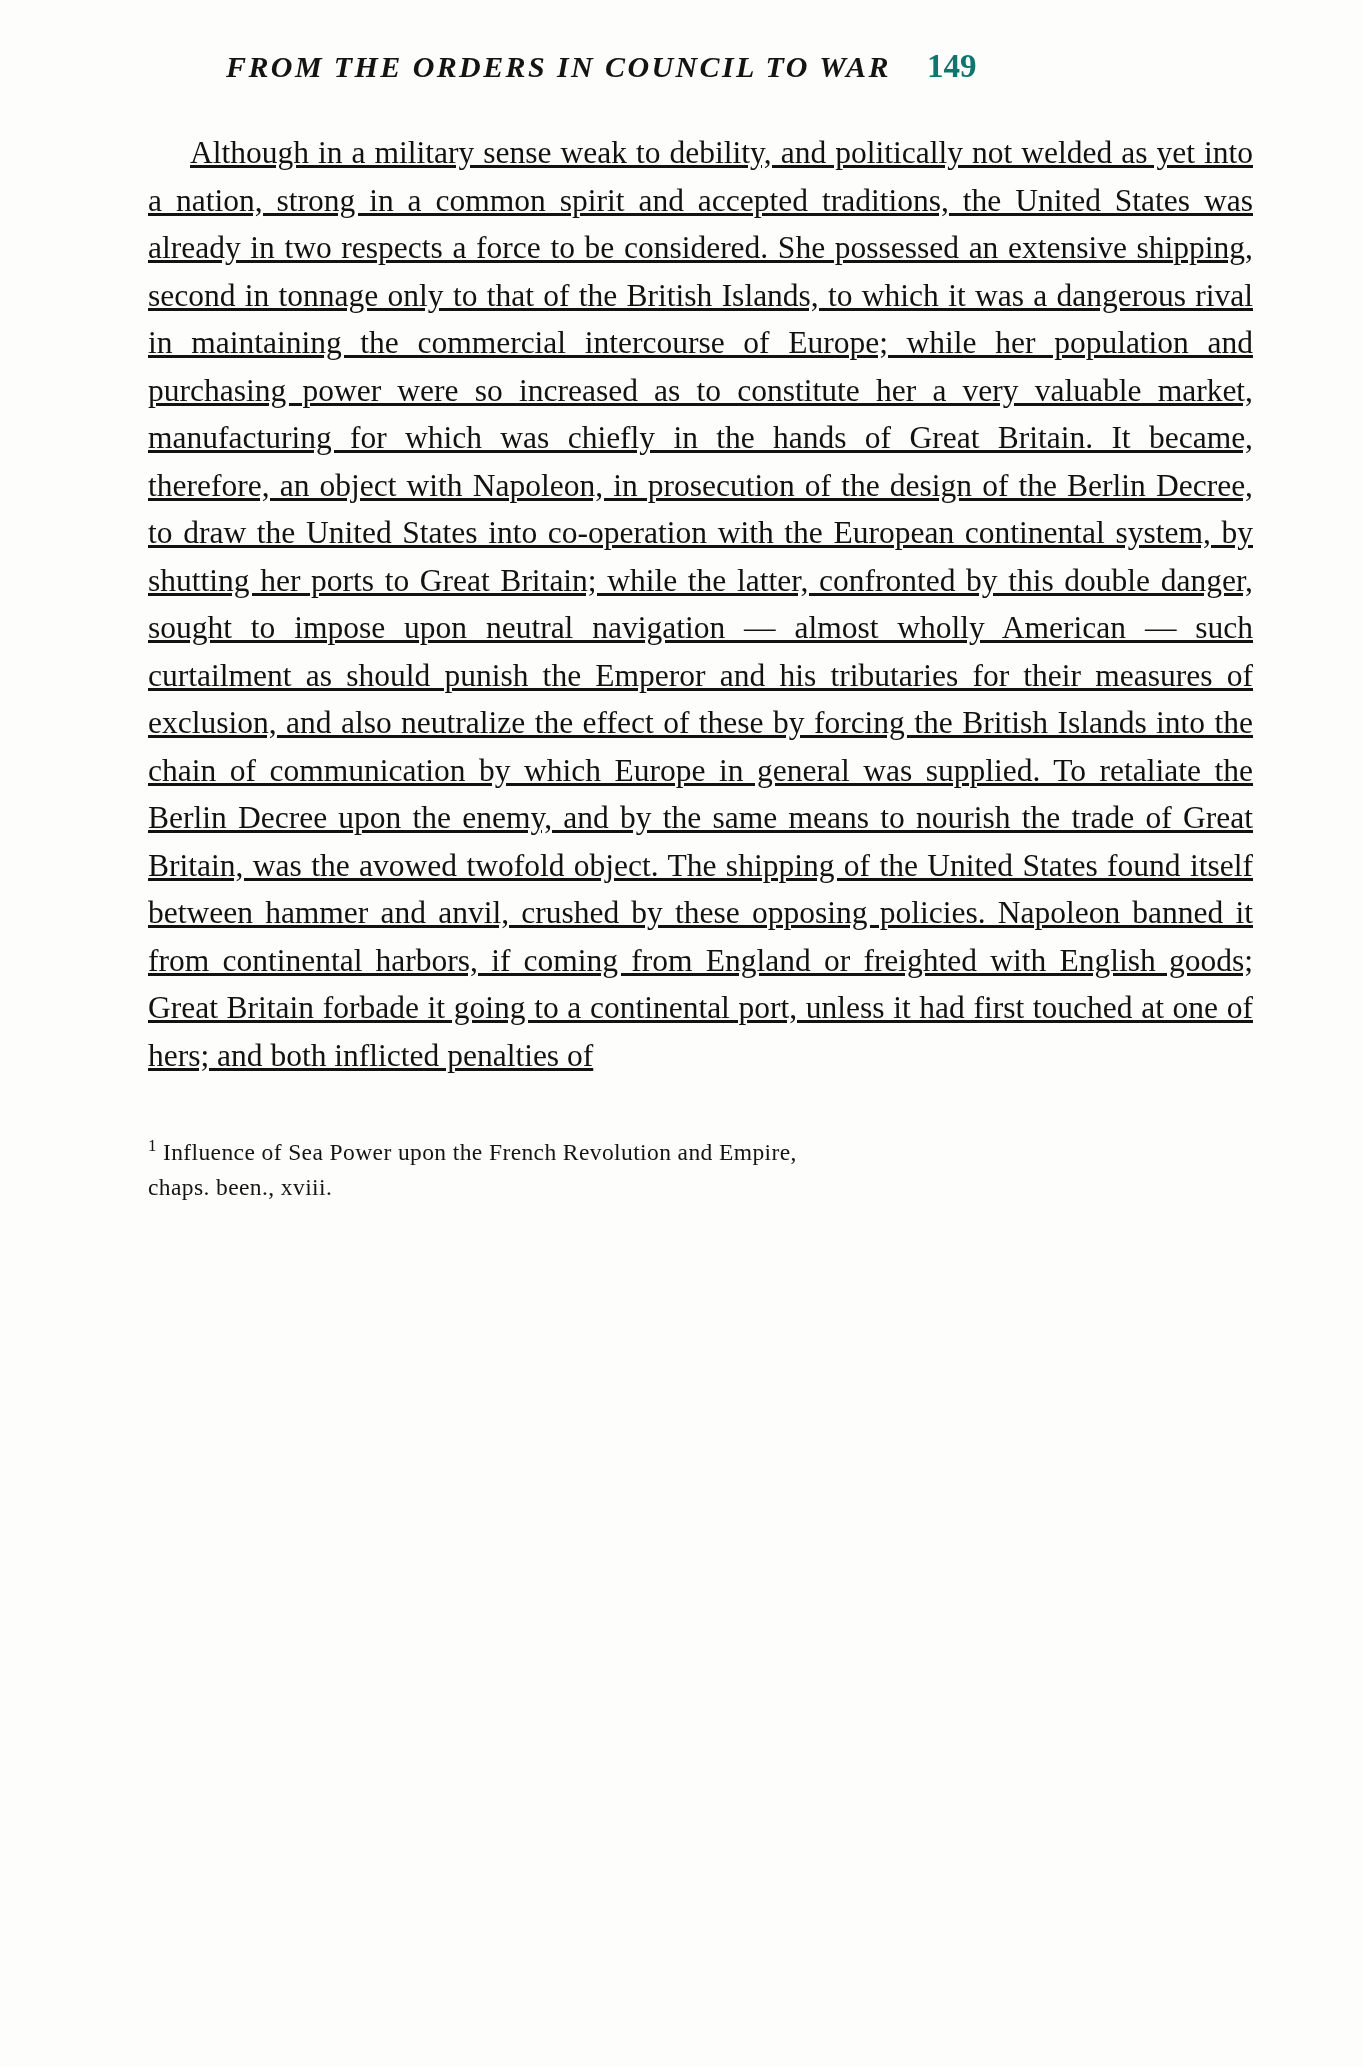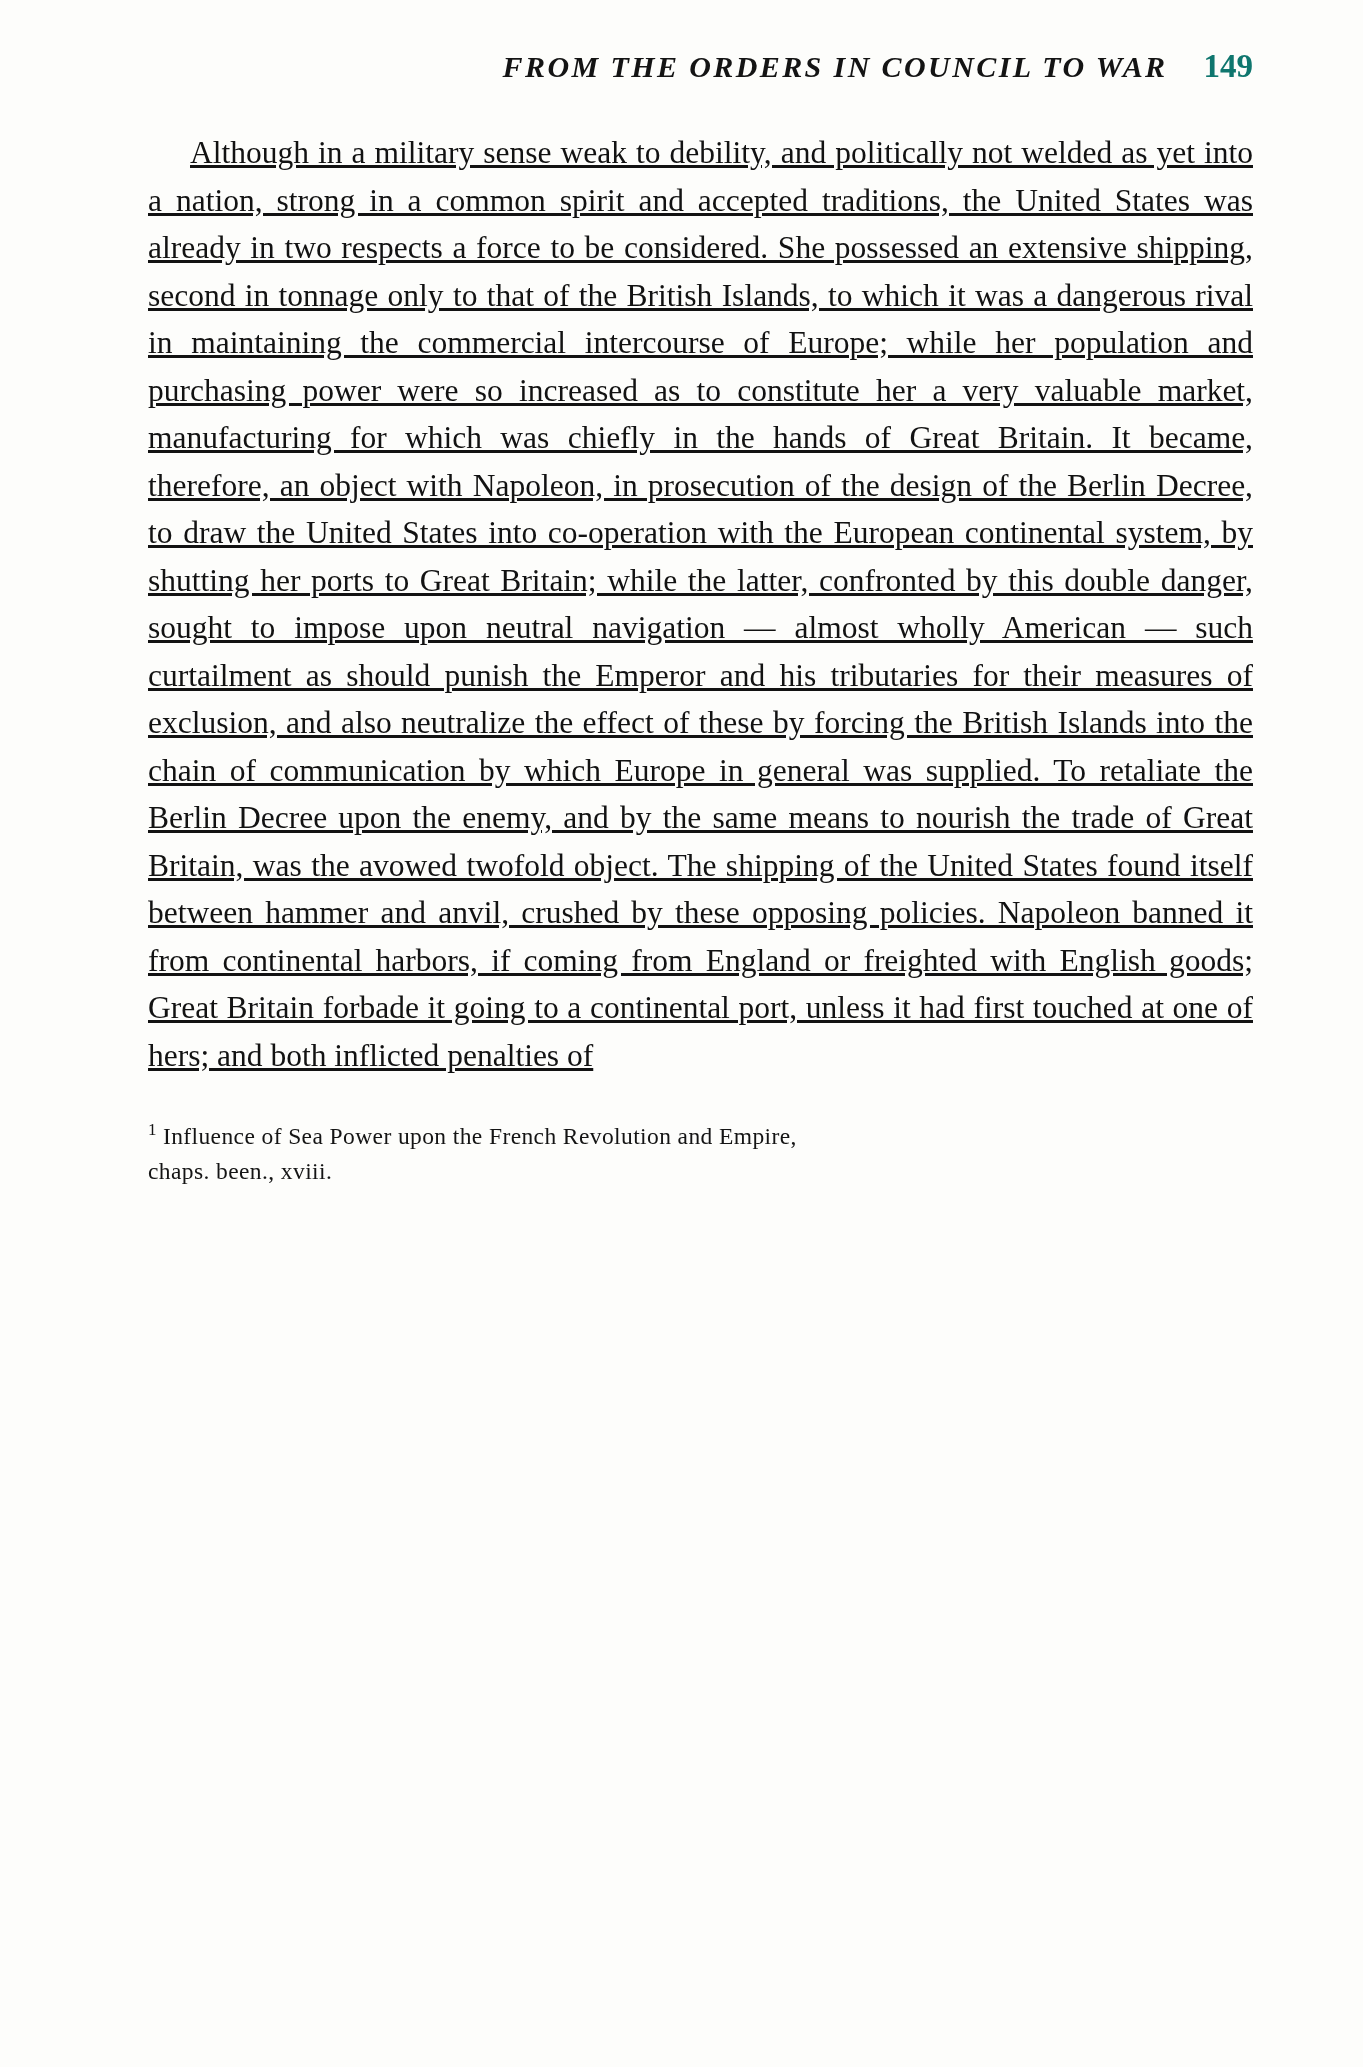--- a/index.html
+++ b/index.html
@@ -24,21 +24,21 @@
   }
   .page-inner {
     position: absolute;
     left: 148px;
     top: 48px;
     width: 1105px;
   }
   .running-head {
     display: flex;
     align-items: baseline;
-    justify-content: flex-end;
+    justify-content: flex-start;
     white-space: nowrap;
     margin-left: 78px;
   }
   .running-head-title {
     font-family: "Liberation Serif", serif;
     font-style: italic;
     font-weight: 700;
     font-size: 30px;
     letter-spacing: 2.4px;
     color: #141414;
@@ -69,21 +69,21 @@
   }
   .fn-ref {
     font-size: 19px;
     vertical-align: super;
     line-height: 0;
   }
   .footnote-rule-space {
     height: 26px;
   }
   .footnote {
-    margin-top: 14px;
+    margin-top: 30px;
     font-size: 23.5px;
     line-height: 35px;
     color: #141414;
     letter-spacing: 0.4px;
     text-align: justify;
   }
   .footnote .fn-marker {
     font-size: 17px;
     vertical-align: super;
     line-height: 0;

